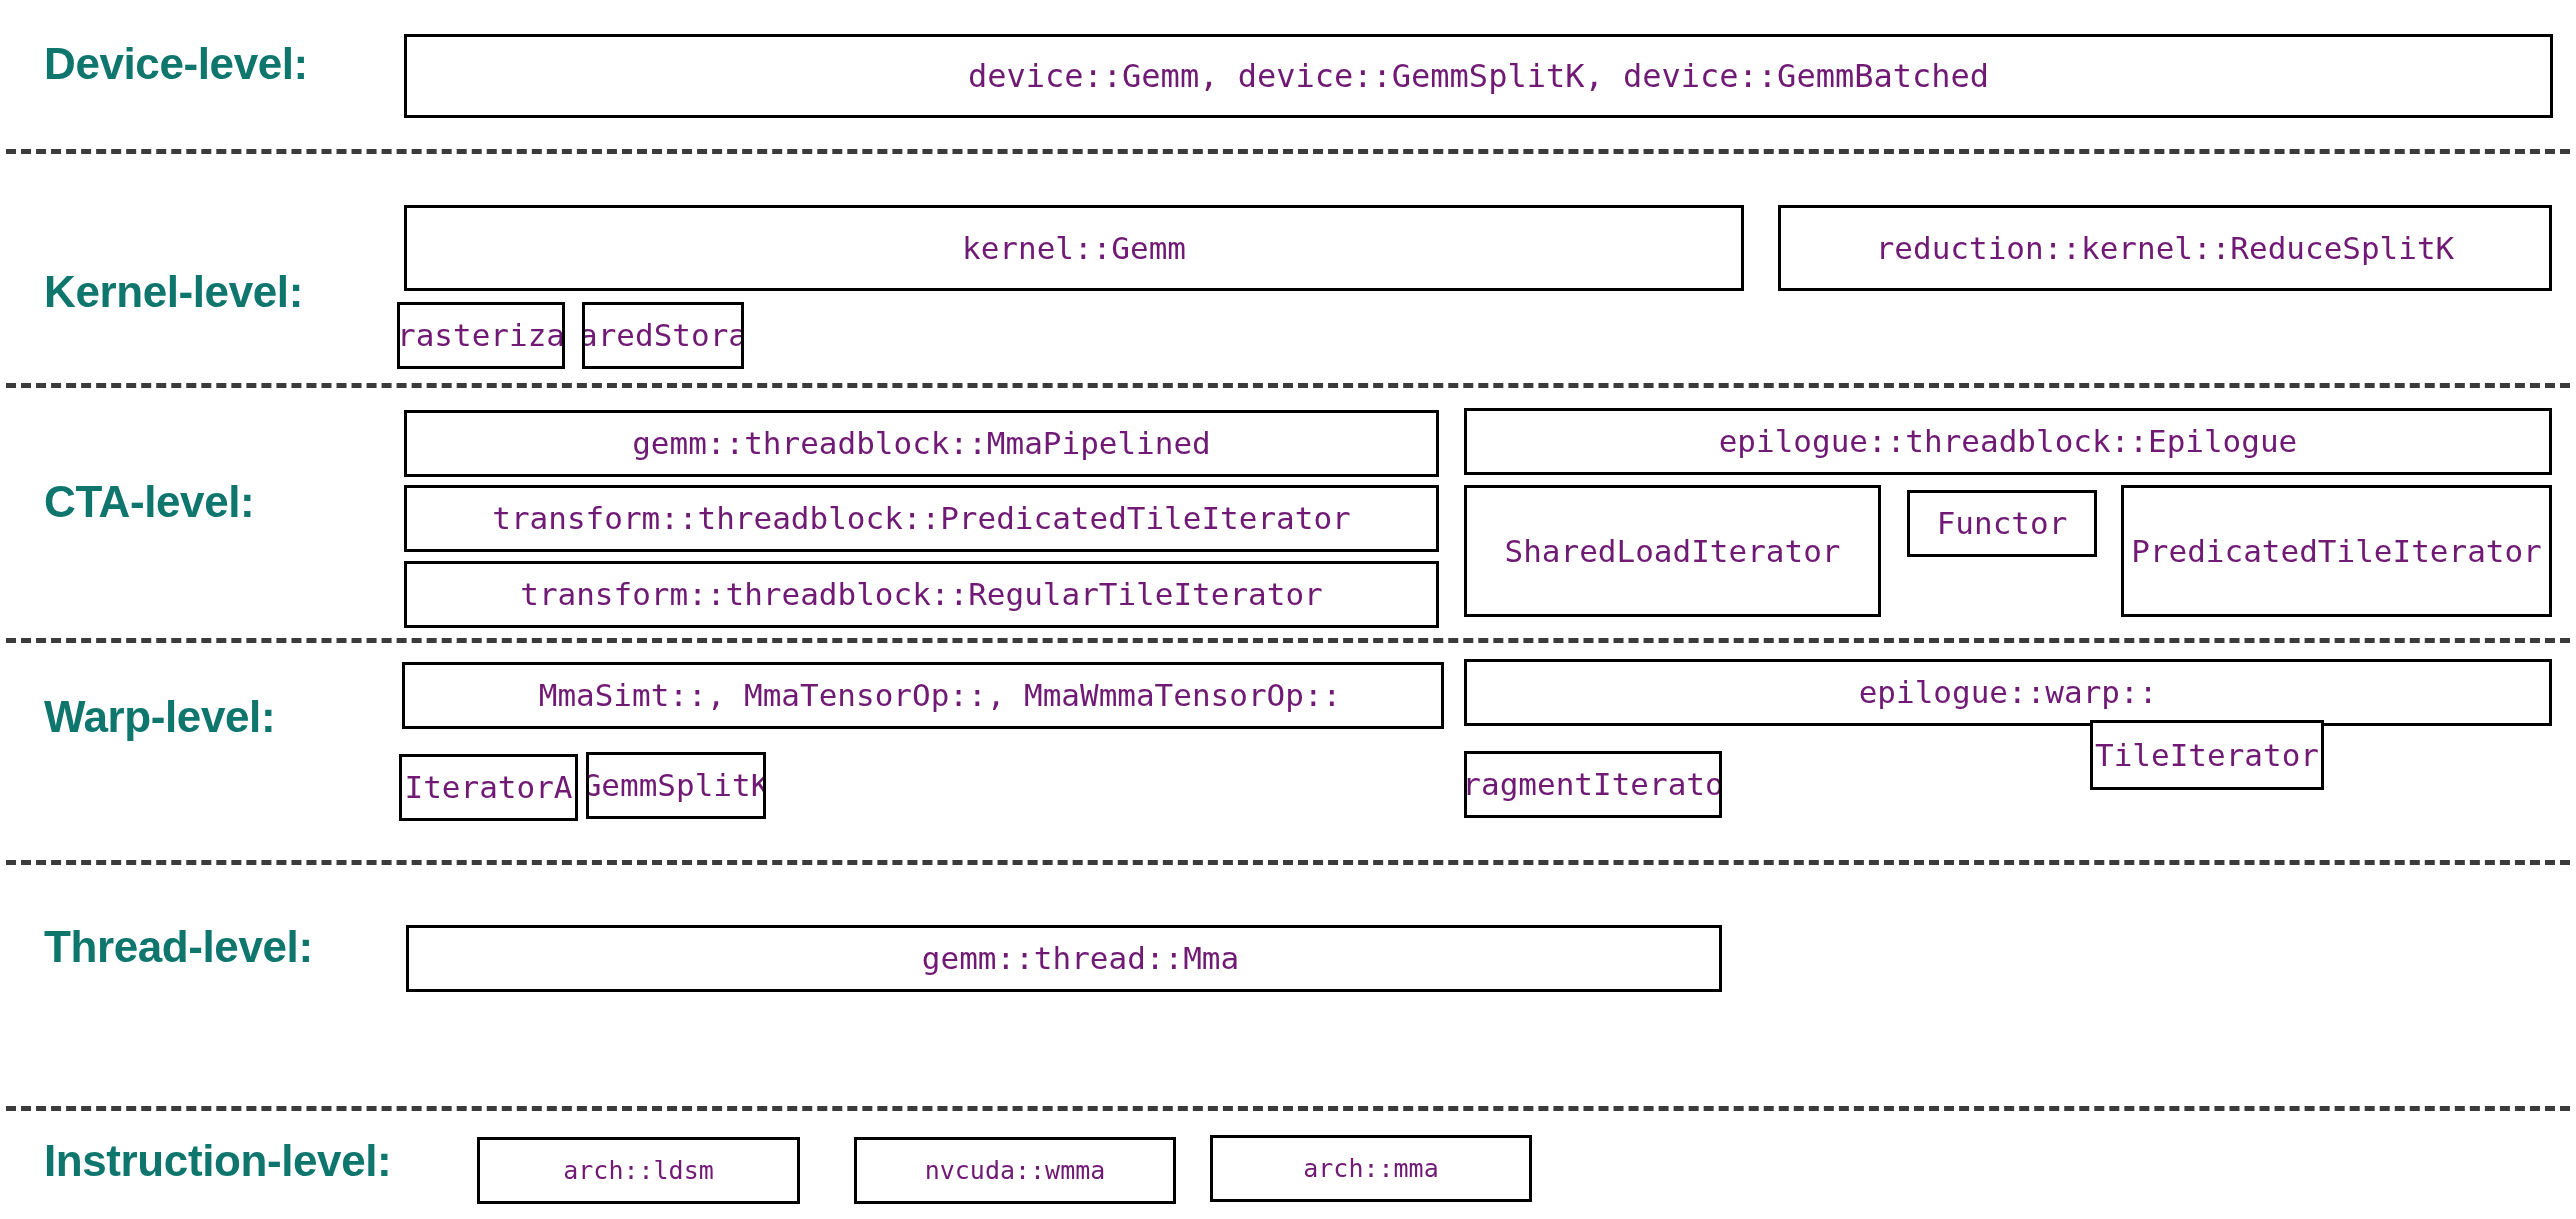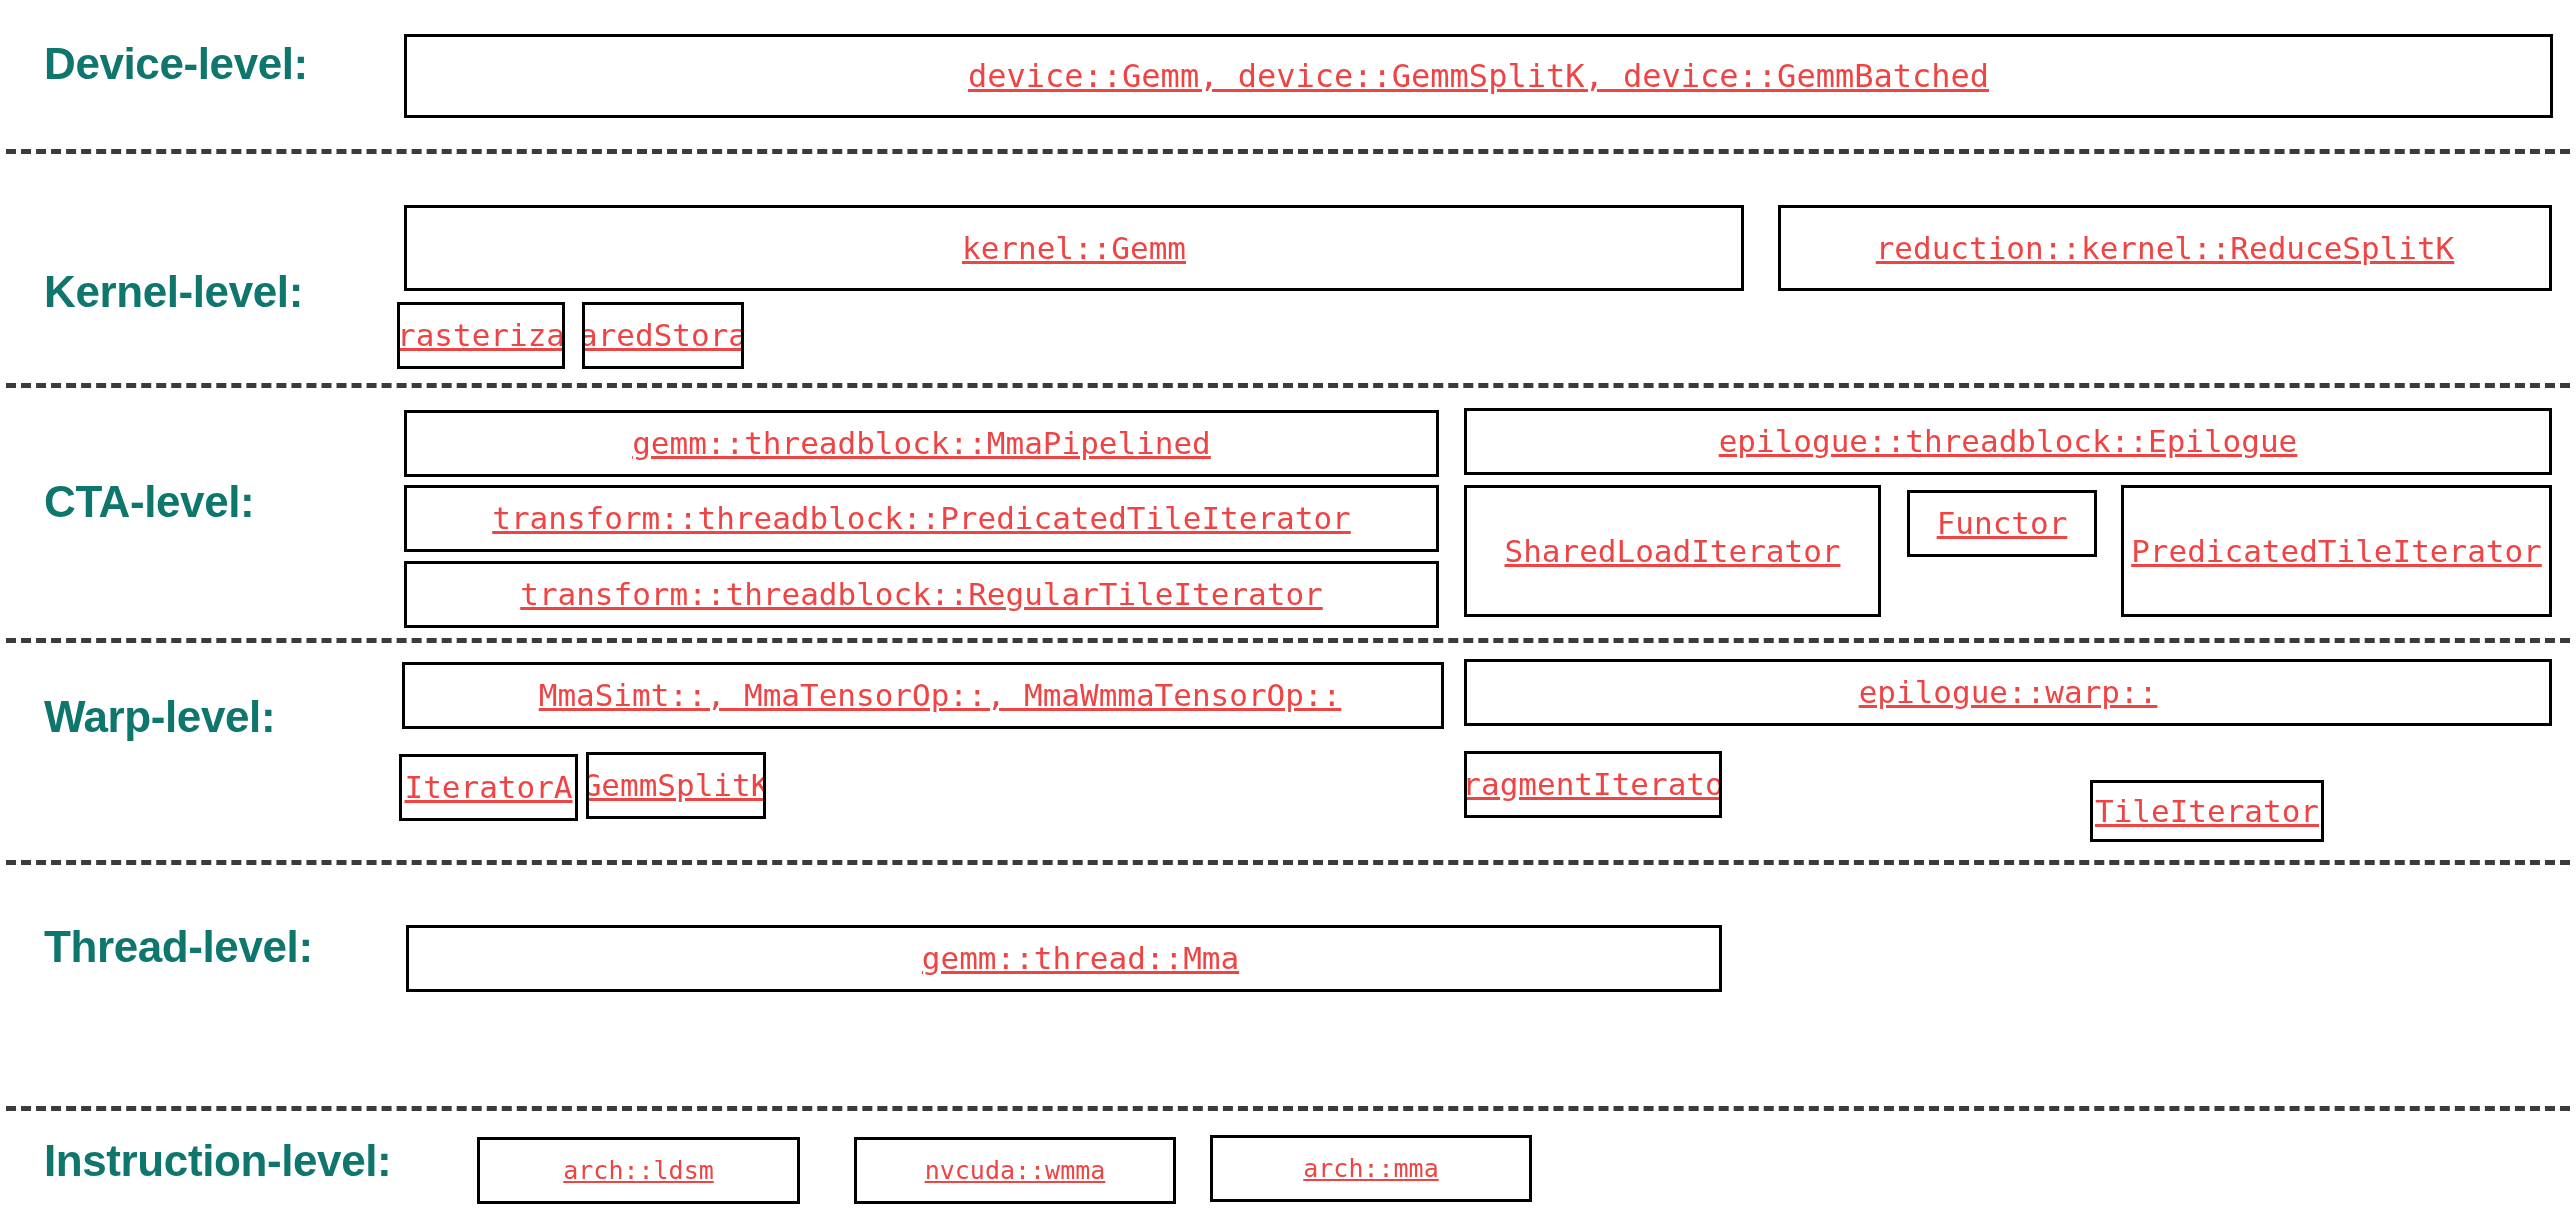--- a/index.html
+++ b/index.html
@@ -33,25 +33,24 @@
     border-top: 5.4px dashed #3b3b3b;
   }
   .box {
     position: absolute;
     box-sizing: border-box;
     border: 3.8px solid #000000;
     background: #ffffff;
     display: flex;
     align-items: center;
     justify-content: center;
-    color: #ef4444;
+    color: #701a75;
     font-family: "DejaVu Sans Mono", monospace;
     white-space: nowrap;
     overflow: hidden;
-    text-decoration: underline;
   }
   .box span {
     display: block;
     line-height: 1;
   }
   .f-big { font-size: 32px; }
   .f-mid { font-size: 31px; }
   .f-sm  { font-size: 25px; margin-top: 9px; }
 </style>
 </head>
@@ -134,21 +133,21 @@
   </div>
 
   <div class="box f-mid" style="left:586px; top:752px; width:180px; height:67px;">
     <span>GemmSplitK</span>
   </div>
 
   <div class="box f-mid" style="left:1464px; top:751px; width:258px; height:67px;">
     <span>FragmentIterator</span>
   </div>
 
-  <div class="box f-mid" style="left:2090px; top:780px; width:234px; height:62px;">
+  <div class="box f-mid" style="left:2090px; top:720px; width:234px; height:70px;">
     <span>TileIterator</span>
   </div>
 
   <div class="sep" style="top:860px;"></div>
 
   <div class="row-label" style="left:44px; top:925px;">Thread-level:</div>
 
   <div class="box f-mid" style="left:406px; top:925px; width:1316px; height:67px;padding-left:33px;">
     <span>gemm::thread::Mma</span>
   </div>

